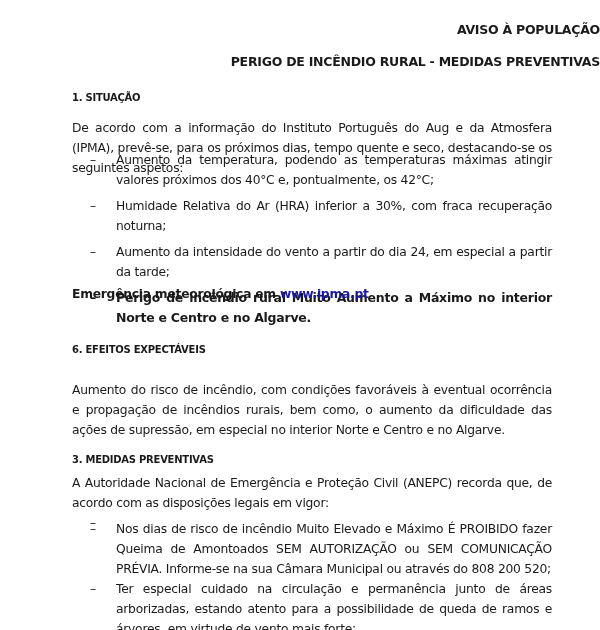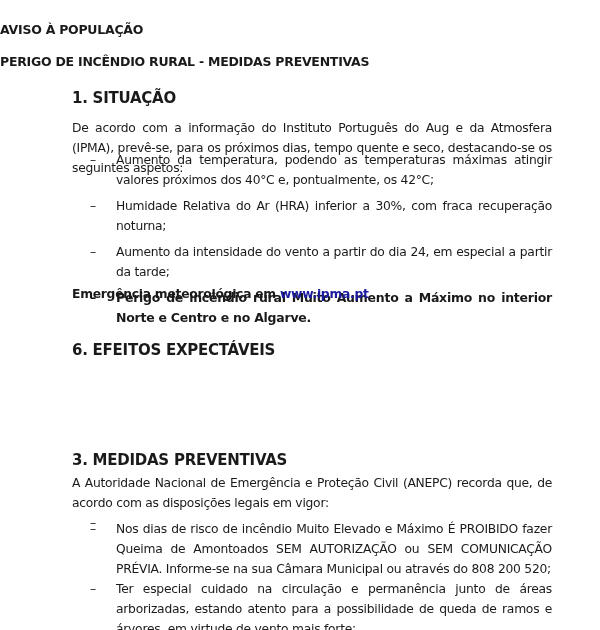--- a/index.html
+++ b/index.html
@@ -6,26 +6,26 @@
   body {
     width: 600px; height: 630px; overflow: hidden;
     font-family: "DejaVu Sans", sans-serif;
     color: #1a1a1a;
     font-size: 12.3px;
     line-height: 20px;
     letter-spacing: -0.25px;
   }
   .page { position: relative; width: 600px; height: 630px; }
   .title {
-    position: absolute; left: 0; width: 600px; text-align: left;
+    position: absolute; left: 0; width: 600px; text-align: right;
     font-weight: bold; font-size: 12.5px;
   }
   #t1 { top: 20px; }
   #t2 { top: 52px; }
-  .h { position: absolute; left: 72px; font-weight: bold; font-size: 15px; }
+  .h { position: absolute; left: 72px; font-weight: bold; font-size: 10px; }
   #h1 { top: 88px; }
   #h2 { top: 340px; }
   #h3 { top: 434px; margin-top: 16px; }
   .para { position: absolute; left: 72px; width: 480px; text-align: justify; }
   #p1 { top: 118px; }
   #p2 { top: 380px; }
   #p3 { top: 473px; }
   .info { position: absolute; left: 72px; top: 284px; font-weight: bold; }
   .info a { color: #1a1a9e; }
   .list { position: absolute; left: 72px; width: 480px; margin: 0; padding: 0; list-style: none; }
@@ -54,20 +54,21 @@
   <div class="para" id="p1">De acordo com a informação do Instituto Português do Aug e da Atmosfera (IPMA), prevê-se, para os próximos dias, tempo quente e seco, destacando-se os seguintes aspetos:</div>
   <ul class="list" id="l1">
     <li><span class="dash">–</span><span>Aumento da temperatura, podendo as temperaturas máximas atingir valores próximos dos 40°C e, pontualmente, os 42°C;</span></li>
     <li><span class="dash">–</span><span>Humidade Relativa do Ar (HRA) inferior a 30%, com fraca recuperação noturna;</span></li>
     <li><span class="dash">–</span><span>Aumento da intensidade do vento a partir do dia 24, em especial a partir da tarde;</span></li>
     <li class="bold"><span class="dash">–</span><span>Perigo de incêndio rural Muito Aumento a Máximo no interior Norte e Centro e no Algarve.</span></li>
   </ul>
   <div class="info"><span>Emergência meteorológica em </span><a style="color: rgb(26, 26, 158);">www.ipma.pt</a></div>
 
   <div class="h" id="h2">6. EFEITOS EXPECTÁVEIS</div>
+  <div class="para" id="p2">Aumento do risco de incêndio, com condições favoráveis à eventual ocorrência e propagação de incêndios rurais, bem como, o aumento da dificuldade das ações de supressão, em especial no interior Norte e Centro e no Algarve.</div>
 
   <div class="h" id="h3">3. MEDIDAS PREVENTIVAS</div>
   <div class="para" id="p3">A Autoridade Nacional de Emergência e Proteção Civil (ANEPC) recorda que, de acordo com as disposições legais em vigor:</div>
   <ul class="list" id="l2">
     <li><span class="dash">–</span></li>
     <li><span class="dash">–</span><span>Nos dias de risco de incêndio Muito Elevado e Máximo É PROIBIDO fazer Queima de Amontoados SEM AUTORIZAÇÃO ou SEM COMUNICAÇÃO PRÉVIA. Informe-se na sua Câmara Municipal ou através do 808 200 520;</span></li>
     <li><span class="dash">–</span><span>Ter especial cuidado na circulação e permanência junto de áreas arborizadas, estando atento para a possibilidade de queda de ramos e árvores, em virtude de vento mais forte;</span></li>
   </ul>
 </div>
 

